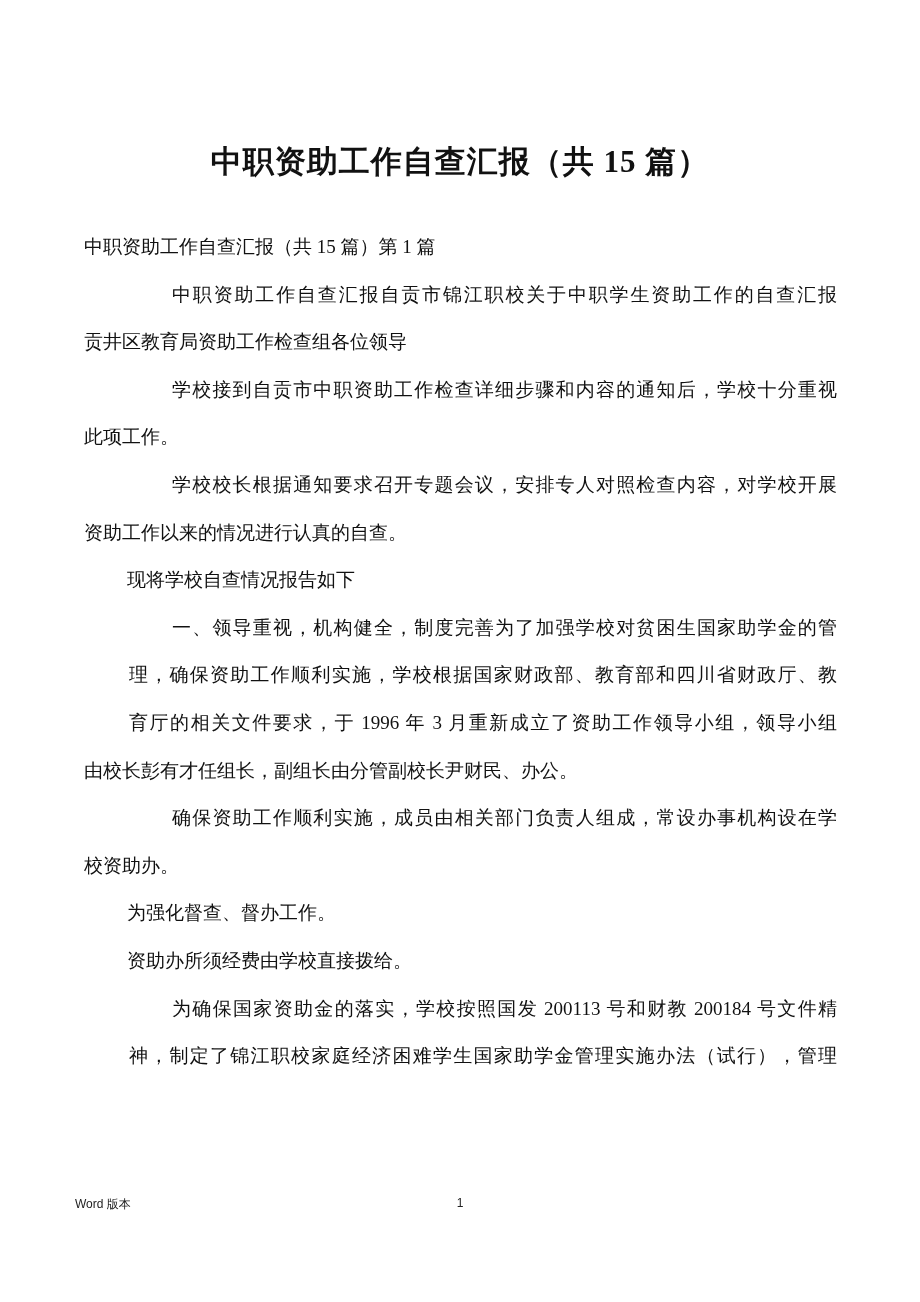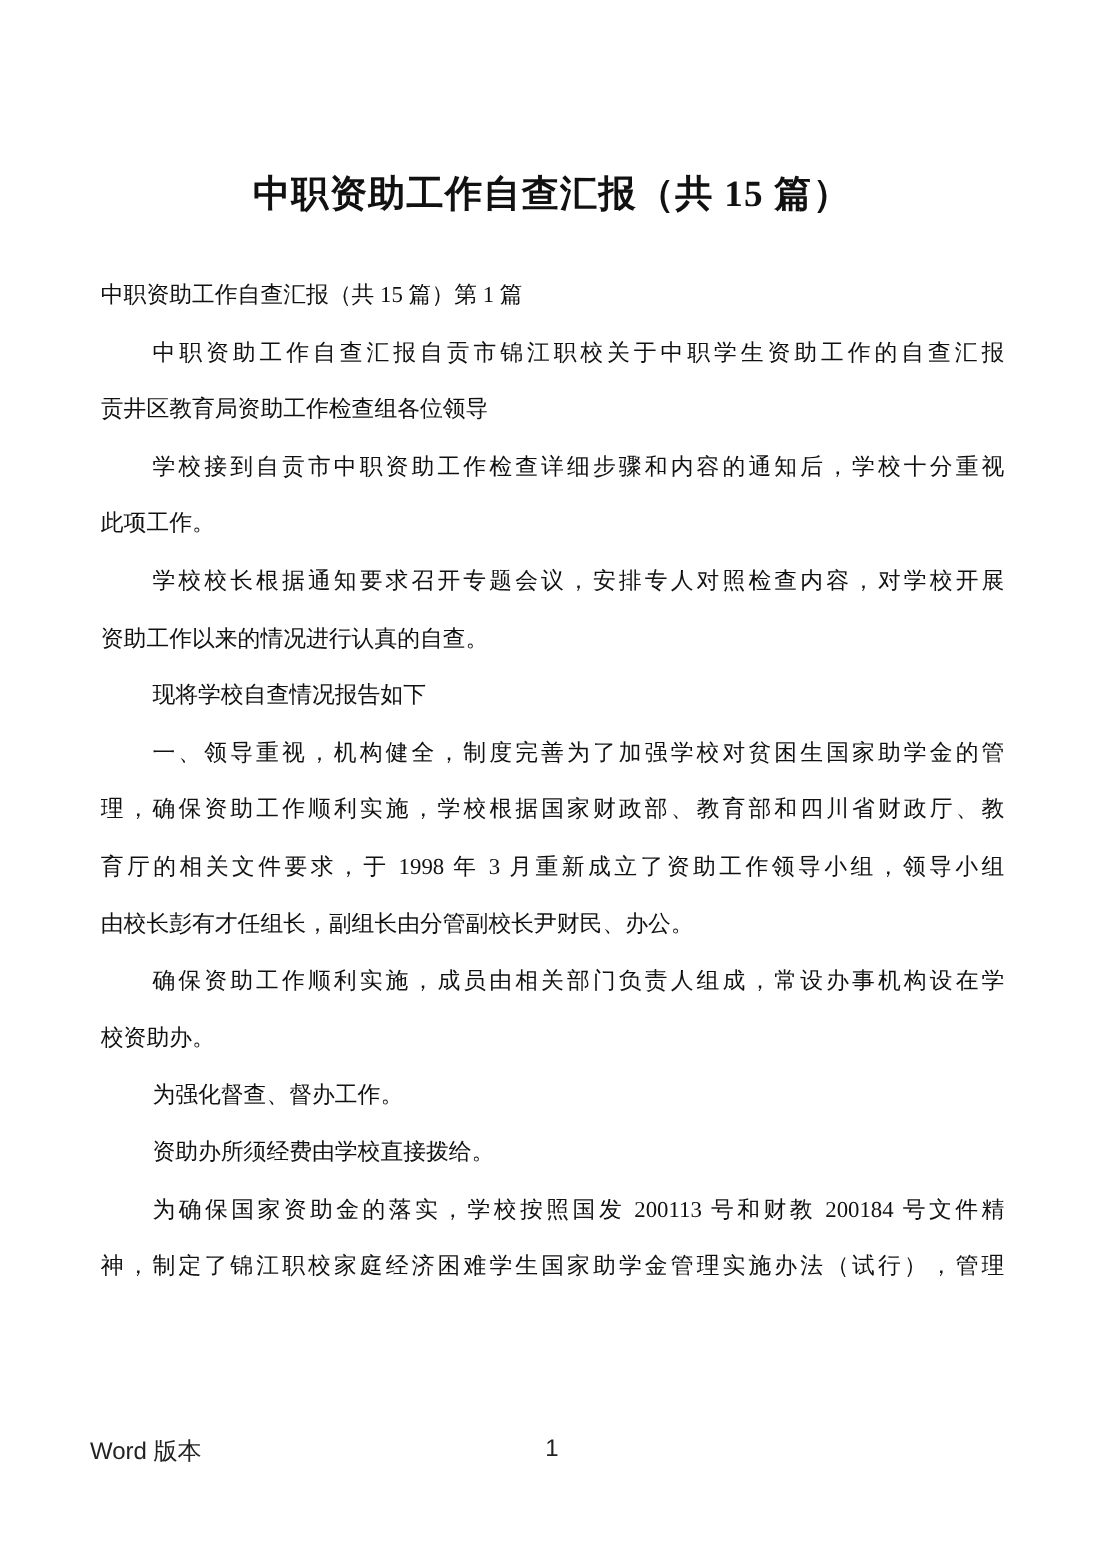--- a/index.html
+++ b/index.html
@@ -42,28 +42,29 @@
     text-align: left;
     overflow: hidden;
   }
   .line.indent {
     text-indent: 43px;
   }
   .line.justify {
     text-align: justify;
     text-align-last: justify;
     text-justify: inter-character;
+    margin-left: 45px;
   }
   .page-footer {
     position: absolute;
     top: 1196px;
     left: 75px;
     right: 75px;
     height: 24px;
-    font-size: 20px;
+    font-size: 12px;
     color: #222222;
   }
   .footer-left {
     position: absolute;
     left: 0;
     top: 0;
     font-family: "Liberation Sans", "DejaVu Sans", sans-serif;
   }
   .footer-page {
     position: absolute;
@@ -85,21 +86,21 @@
     <div class="line">中职资助工作自查汇报（共 15 篇）第 1 篇</div>
     <div class="line indent justify">中职资助工作自查汇报自贡市锦江职校关于中职学生资助工作的自查汇报</div>
     <div class="line">贡井区教育局资助工作检查组各位领导</div>
     <div class="line indent justify">学校接到自贡市中职资助工作检查详细步骤和内容的通知后，学校十分重视</div>
     <div class="line">此项工作。</div>
     <div class="line indent justify">学校校长根据通知要求召开专题会议，安排专人对照检查内容，对学校开展</div>
     <div class="line">资助工作以来的情况进行认真的自查。</div>
     <div class="line indent">现将学校自查情况报告如下</div>
     <div class="line indent justify">一、领导重视，机构健全，制度完善为了加强学校对贫困生国家助学金的管</div>
     <div class="line justify">理，确保资助工作顺利实施，学校根据国家财政部、教育部和四川省财政厅、教</div>
-    <div class="line justify">育厅的相关文件要求，于 1998 年 3 月重新成立了资助工作领导小组，领导小组</div>
+    <div class="line justify">育厅的相关文件要求，于 1996 年 3 月重新成立了资助工作领导小组，领导小组</div>
     <div class="line">由校长彭有才任组长，副组长由分管副校长尹财民、办公。</div>
     <div class="line indent justify">确保资助工作顺利实施，成员由相关部门负责人组成，常设办事机构设在学</div>
     <div class="line">校资助办。</div>
     <div class="line indent">为强化督查、督办工作。</div>
     <div class="line indent">资助办所须经费由学校直接拨给。</div>
     <div class="line indent justify">为确保国家资助金的落实，学校按照国发 200113 号和财教 200184 号文件精</div>
     <div class="line justify">神，制定了锦江职校家庭经济困难学生国家助学金管理实施办法（试行），管理</div>
   </div>
 
   <div class="page-footer">

